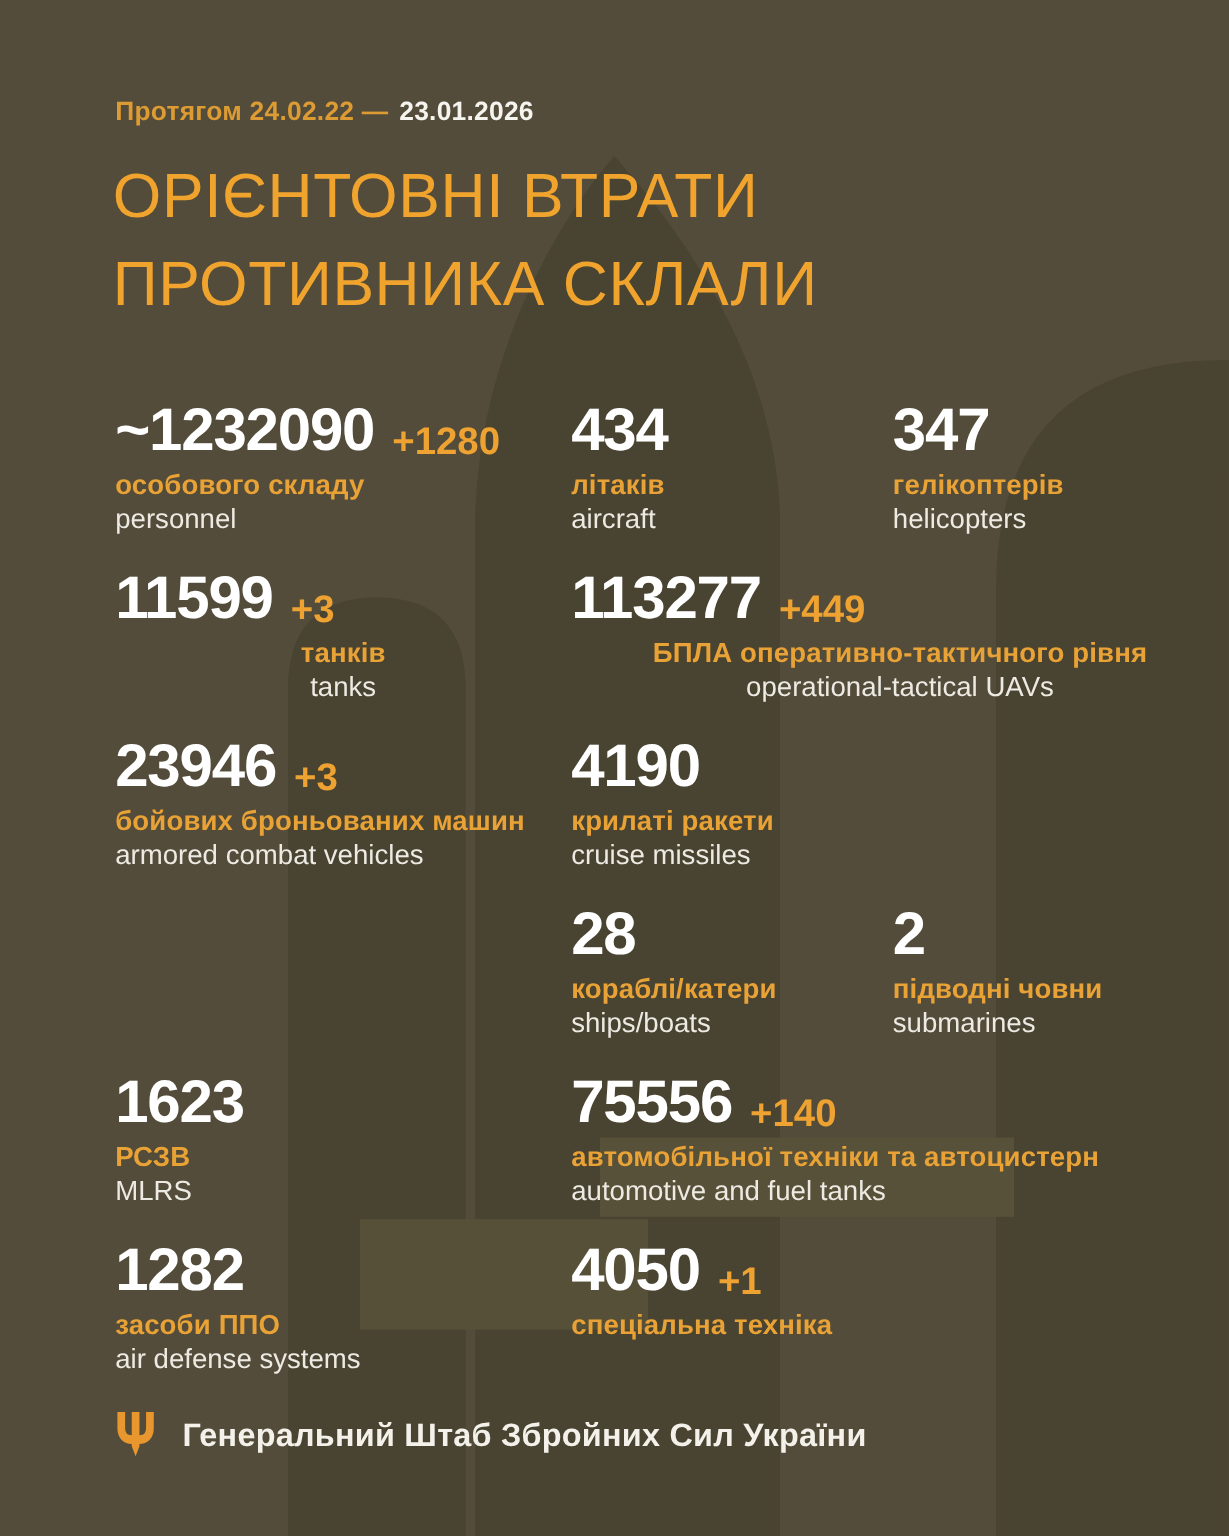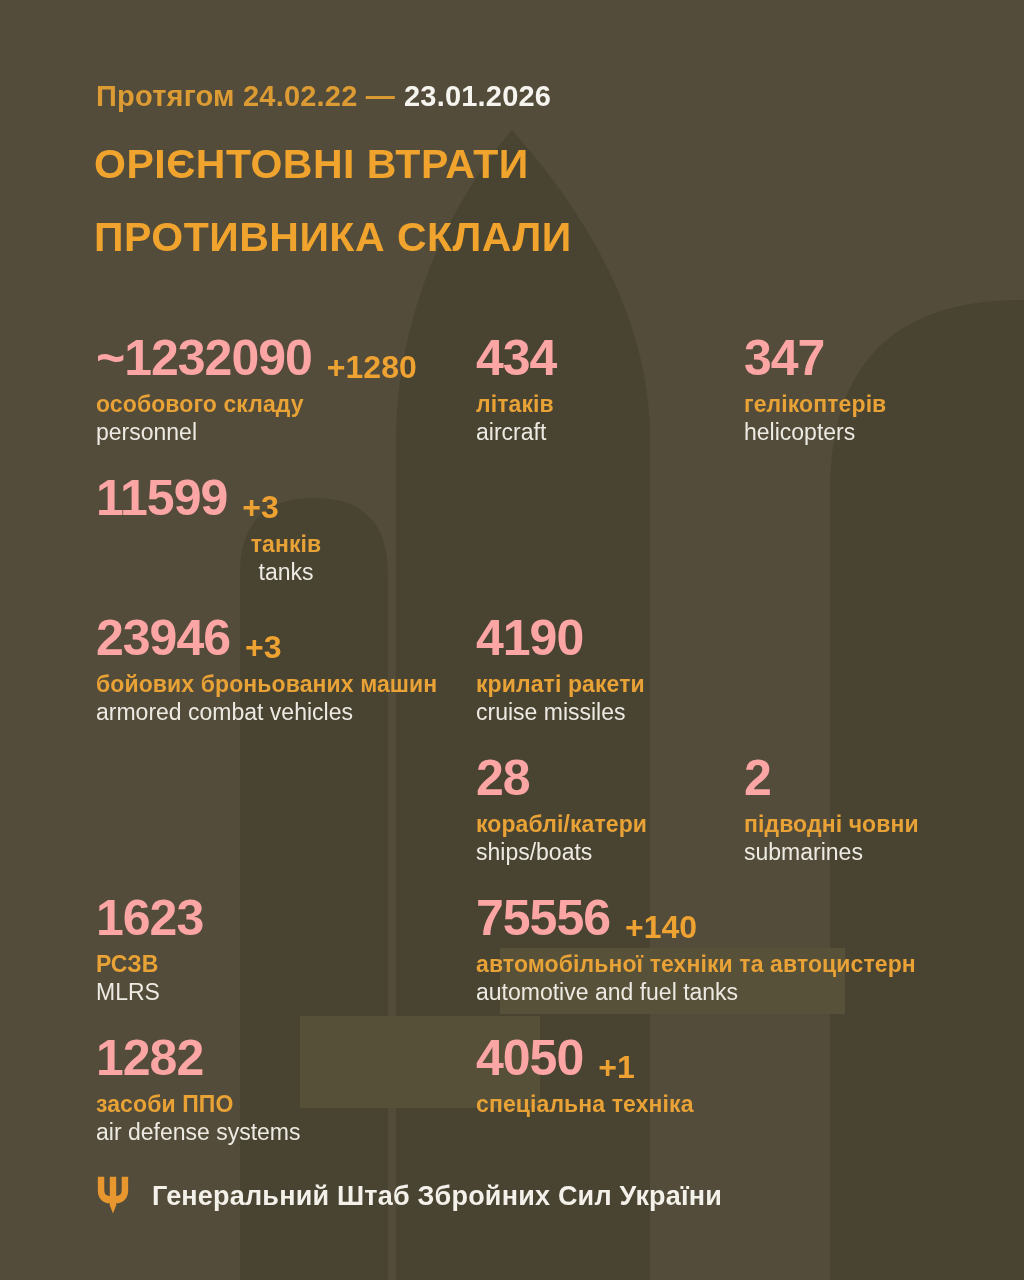--- a/index.html
+++ b/index.html
@@ -9,48 +9,48 @@
     font-family: "Liberation Sans", "DejaVu Sans", sans-serif;
     position: relative;
     overflow: hidden;
   }
   .wm { position: absolute; left: 0; top: 0; width: 1024px; height: 1280px; }
 
   .content { position: absolute; left: 0; top: 0; width: 1024px; height: 1280px; }
 
   .date-line {
     position: absolute; left: 96px; top: 80px;
-    font-size: 29px; font-weight: 600; letter-spacing: 0.2px;
+    font-size: 22px; font-weight: 600; letter-spacing: 0.2px;
     white-space: nowrap;
   }
   .date-prefix { color: #dd9b33; }
   .date-end { color: #f6f4ee; font-weight: 700; margin-left: 9px; }
 
   .title {
     position: absolute; left: 94px; top: 128px;
-    font-size: 41px; line-height: 73px; font-weight: 700;
+    font-size: 52px; line-height: 73px; font-weight: 400;
     color: #f0a42e; letter-spacing: 0.5px; white-space: nowrap;
   }
 
   .grid {
     position: absolute; left: 96px; top: 333px; width: 928px;
     display: grid;
     grid-template-columns: 380px 268px 1fr;
     grid-auto-rows: 140px;
   }
   .c1 { grid-column: 1; } .c2 { grid-column: 2; } .c3 { grid-column: 3; }
   .c23 { grid-column: 2 / 4; }
   .r1 { grid-row: 1; } .r2 { grid-row: 2; text-align: center; } .r3 { grid-row: 3; }
   .r4 { grid-row: 4; } .r5 { grid-row: 5; } .r6 { grid-row: 6; }
 
   .stat { white-space: nowrap; }
   .num-line { display: flex; align-items: flex-end; }
   .num {
     font-size: 50px; line-height: 50px; font-weight: 800;
-    color: #fca5a5; letter-spacing: -1px;
+    color: #ffffff; letter-spacing: -1px;
   }
   .delta {
     font-size: 32px; line-height: 31px; font-weight: 700;
     color: #eda232; margin-left: 15px; letter-spacing: 0;
   }
   .luk {
     margin-top: 8px;
     font-size: 23px; line-height: 27px; font-weight: 700;
     color: #e9a236; letter-spacing: 0.1px;
   }
@@ -120,20 +120,28 @@
     </div>
 
     <div class="stat c1 r2">
       <div class="num-line">
           <span class="num">11599</span>
           <span class="delta">+3</span>
         </div>
       <div class="luk">танків</div>
       <div class="len">tanks</div>
     </div>
+    <div class="stat c23 r2">
+      <div class="num-line">
+          <span class="num">113277</span>
+          <span class="delta">+449</span>
+        </div>
+      <div class="luk">БПЛА оперативно-тактичного рівня</div>
+      <div class="len">operational-tactical UAVs</div>
+    </div>
 
     <div class="stat c1 r3">
       <div class="num-line">
           <span class="num">23946</span>
           <span class="delta">+3</span>
         </div>
       <div class="luk">бойових броньованих машин</div>
       <div class="len">armored combat vehicles</div>
     </div>
     <div class="stat c23 r3">

